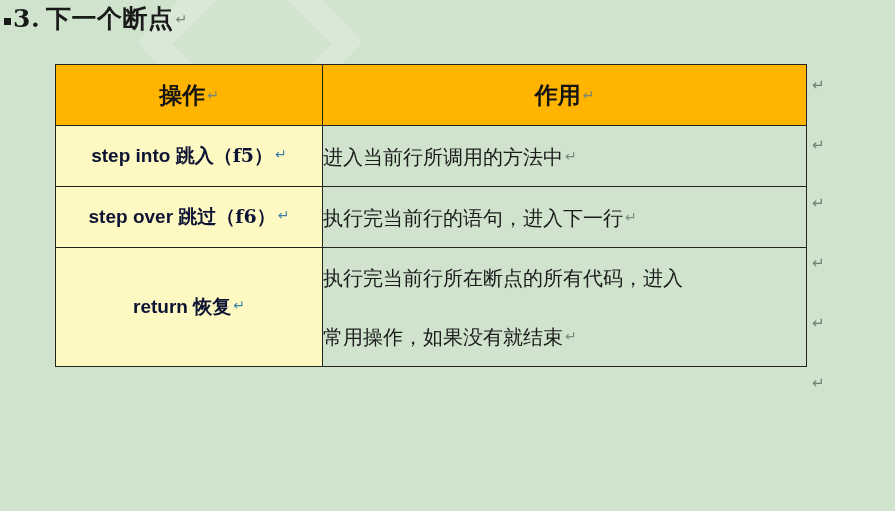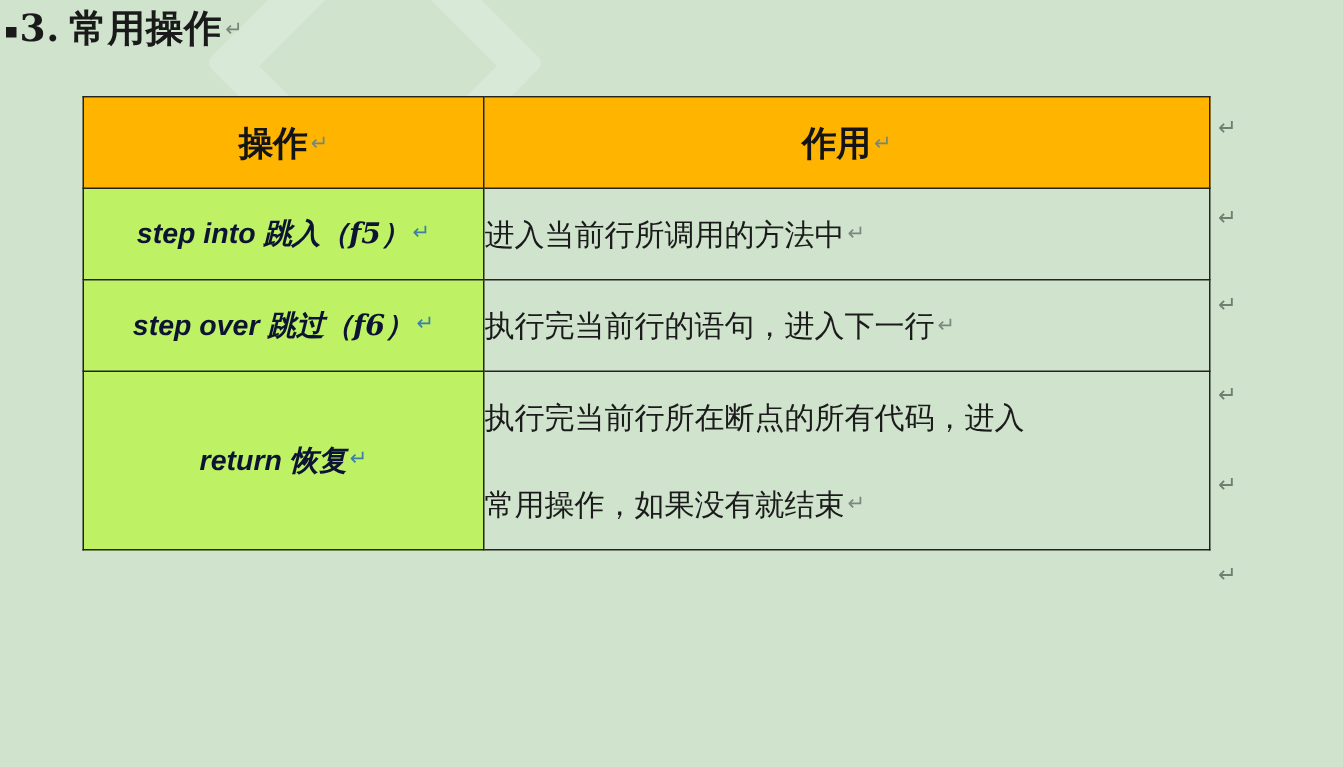--- a/index.html
+++ b/index.html
@@ -94,28 +94,27 @@
     height: 60px;
     text-align: center;
     font-family: "DejaVu Serif", "Liberation Serif", serif;
     font-size: 23px;
     font-weight: bold;
     color: #141414;
     margin-left: 20px;
   }
 
   td.op {
-    background: #bef264;
+    background: #fef9c3;
     height: 60px;
     text-align: center;
     font-size: 19px;
     font-weight: bold;
     color: #0d1433;
     padding: 0 6px;
-    font-style: italic;
   }
   td.op .cn {
     font-family: "DejaVu Serif", "Liberation Serif", serif;
     font-weight: bold;
   }
   td.op .pilcrow { color: #3c7fa8; }
 
   td.eff {
     background: #cfe3cd;
     height: 60px;
@@ -148,21 +147,21 @@
     position: absolute;
   }
 </style>
 </head>
 <body>
 
 <div class="watermark"></div>
 <div class="watermark2"></div>
 
 <div class="heading">
-  <span class="bullet"></span><span class="num">3.</span><span>常用操作</span><span class="pilcrow">↵</span>
+  <span class="bullet"></span><span class="num">3.</span><span>下一个断点</span><span class="pilcrow">↵</span>
 </div>
 
 <div class="tbl-wrap">
   <table class="ops">
     <colgroup>
       <col class="c-op">
       <col class="c-eff">
     </colgroup>
     <thead>
       <tr>

